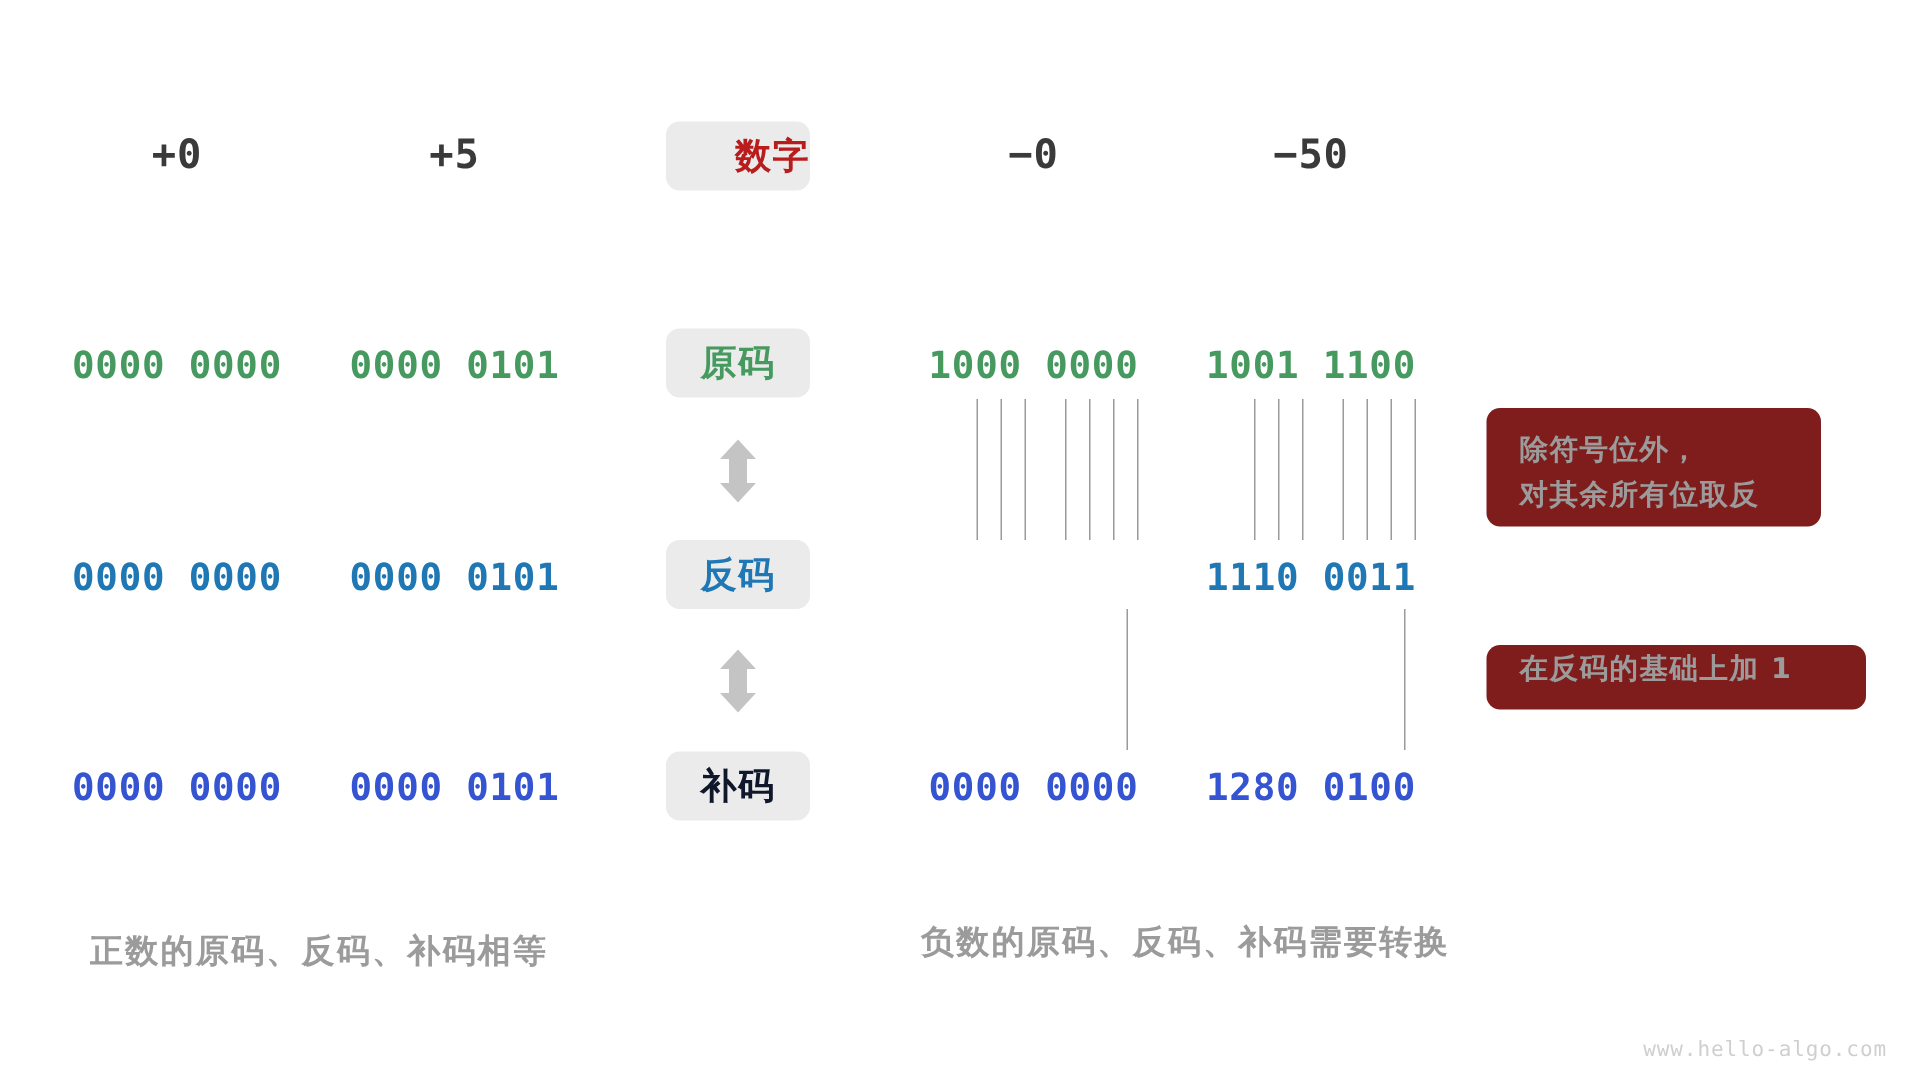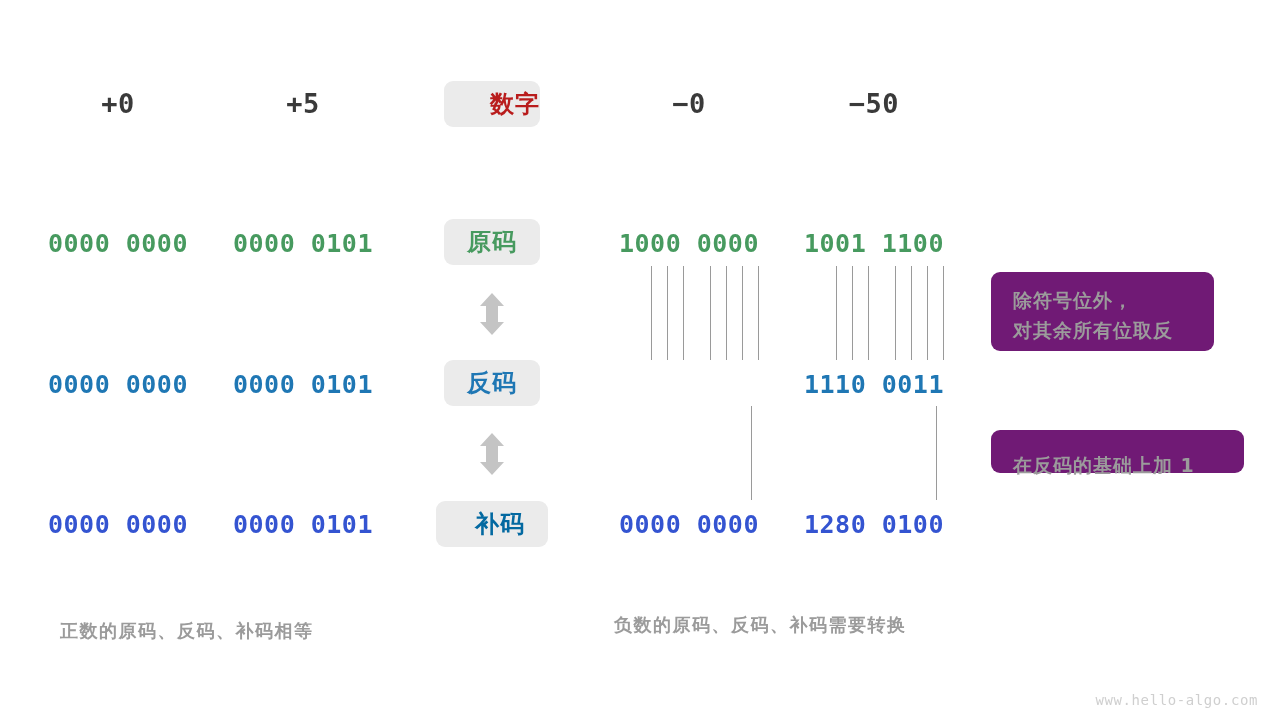--- a/index.html
+++ b/index.html
@@ -50,21 +50,21 @@
     height: 46px;
     line-height: 46px;
     text-align: center;
     font-size: 24px;
     font-weight: bold;
     letter-spacing: 1px;
   }
   .badge-dark  { color: #b91c1c; text-align: right; }
   .badge-green { color: #479a5f; }
   .badge-blue  { color: #1f77b4; }
-  .badge-indigo{ color: #0369a1; padding-left: 16px; }
+  .badge-indigo{ color: #0f172a; }
 
   
   .bits {
     font-family: "DejaVu Sans Mono", monospace;
     font-size: 25px;
     font-weight: bold;
     letter-spacing: 0.5px;
     transform: translateX(-50%);
   }
   .c-green  { color: #479a5f; }
@@ -82,37 +82,37 @@
   .updown {
     position: absolute;
     transform: translateX(-50%);
     width: 30px;
     height: 46px;
   }
 
   
   .note {
     position: absolute;
-    background: #701a75;
+    background: #7f1d1d;
     border-radius: 9px;
     color: #9b9b9b;
     font-size: 19px;
     font-weight: bold;
     line-height: 30px;
     letter-spacing: 1px;
     padding: 13px 22px;
     box-sizing: border-box;
   }
   .note div { white-space: nowrap; }
 
   
   .caption {
     position: absolute;
     color: #9b9b9b;
-    font-size: 18px;
+    font-size: 22px;
     font-weight: bold;
     letter-spacing: 1.5px;
     white-space: nowrap;
   }
 
   
   .watermark {
     position: absolute;
     right: 22px;
     bottom: 12px;
@@ -179,21 +179,21 @@
   <div class="cell bits c-indigo" style="left:303px; top:510px;">0000 0101</div>
   <div class="badge badge-indigo" style="left:492px; top:501px;">补码</div>
   <div class="cell bits c-indigo" style="left:689px; top:510px;">0000 0000</div>
   <div class="cell bits c-indigo" style="left:874px; top:510px;">1280 0100</div>
 
   <div class="note" style="left:991px; top:272px; width:223px; height:79px;">
     <div>除符号位外，</div>
     <div>对其余所有位取反</div>
   </div>
 
-  <div class="note" style="left:991px; top:430px; width:253px; height:43px; padding-top:20px;">
+  <div class="note" style="left:991px; top:430px; width:253px; height:43px; padding-top:1px;">
     <div>在反码的基础上加  1</div>
   </div>
 
   <div class="caption" style="left:60px; top:619px;">正数的原码、反码、补码相等</div>
   <div class="caption" style="left:614px; top:613px;">负数的原码、反码、补码需要转换</div>
 
   <div class="watermark">www.hello-algo.com</div>
 
 </div>
 

